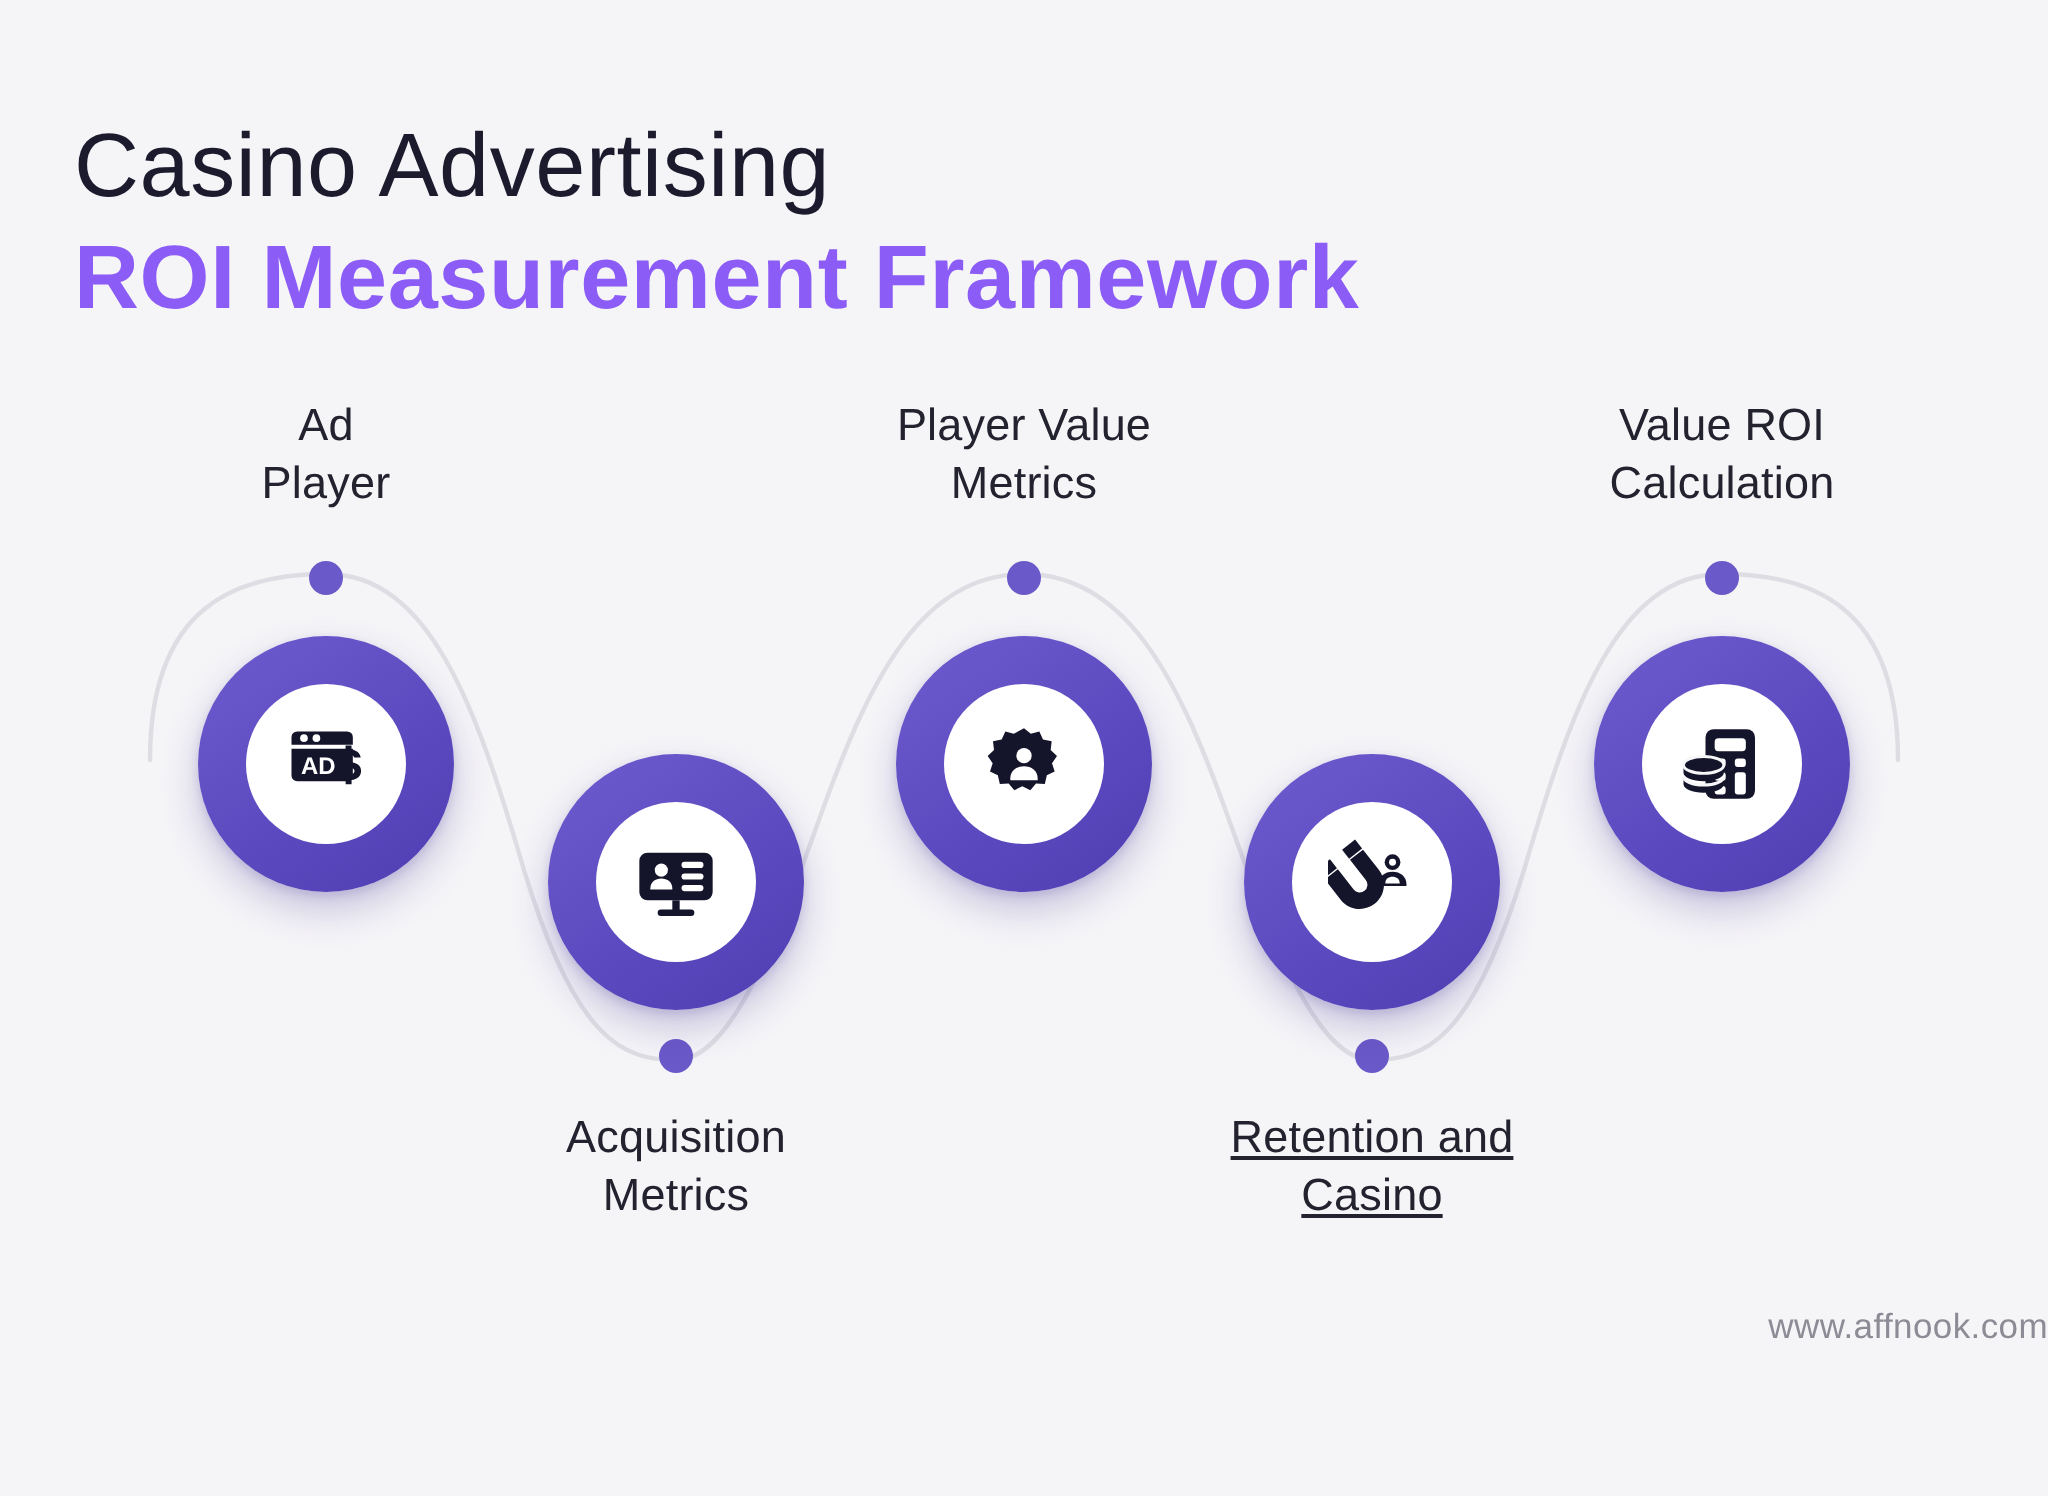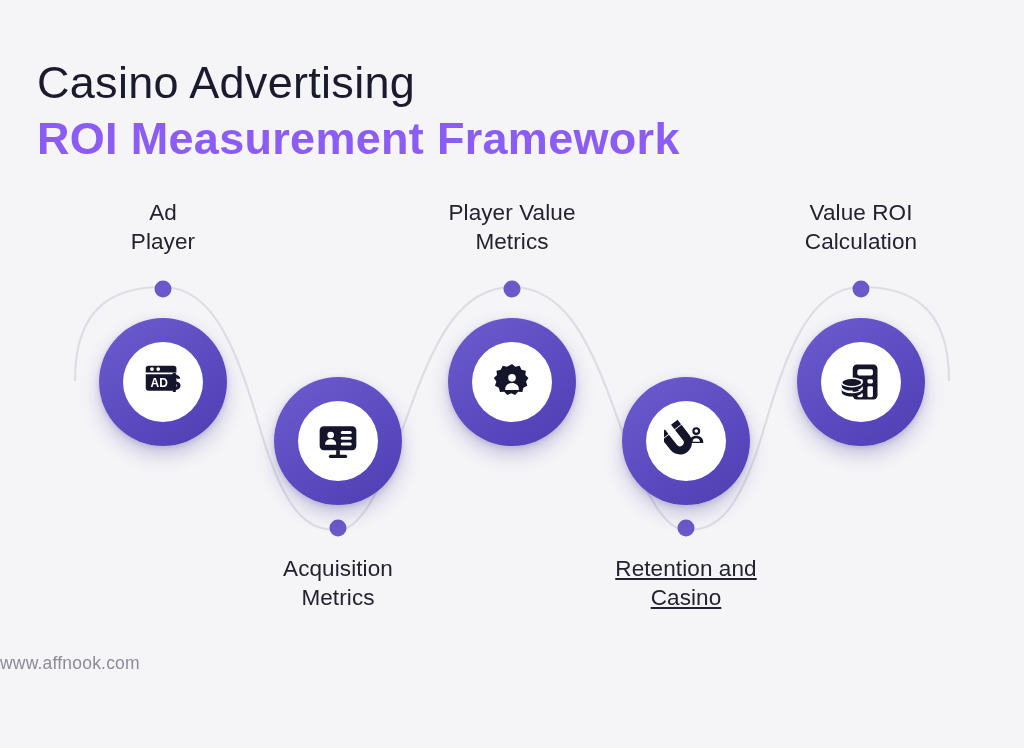--- a/index.html
+++ b/index.html
@@ -82,21 +82,21 @@
     color:#23222F;
     font-weight:400;
     letter-spacing:0.1px;
   }
 
   
   .footer{
     position:absolute;
     left:0; top:653px;
     width:1024px;
-    text-align:left;
+    text-align:right;
     font-size:17.5px;
     color:#8D8C96;
     letter-spacing:0.2px;
   }
 </style>
 </head>
 <body>
 
 <div class="title-block">
   <div class="title-line1">Casino Advertising</div>

